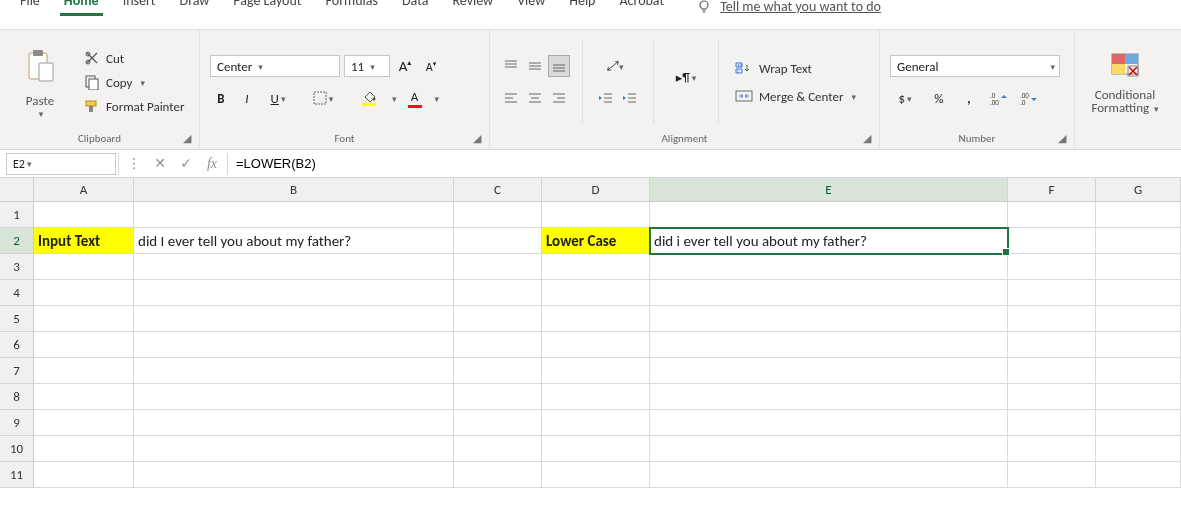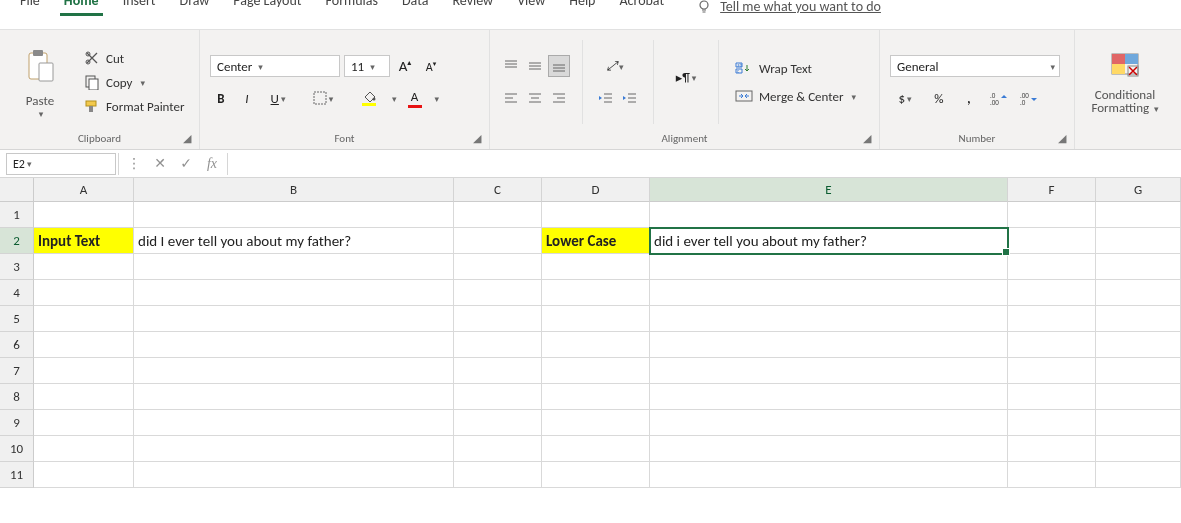--- a/index.html
+++ b/index.html
@@ -324,20 +324,21 @@
   <div class="namebox">
     <span>E2</span>
     <span class="caret">▾</span>
   </div>
   <div class="fdiv"></div>
   <div class="ic">⋮</div>
   <div class="ic">✕</div>
   <div class="ic">✓</div>
   <div class="ic fx">fx</div>
   <div class="fdiv"></div>
+  <input class="finput" value="=LOWER(B2)" style="">
 </div>
 
 <div class="grid" id="grid">
     <div class="corner"></div>
     <div class="colh">A</div>
     <div class="colh">B</div>
     <div class="colh">C</div>
     <div class="colh">D</div>
     <div class="colh sel">E</div>
     <div class="colh">F</div>

